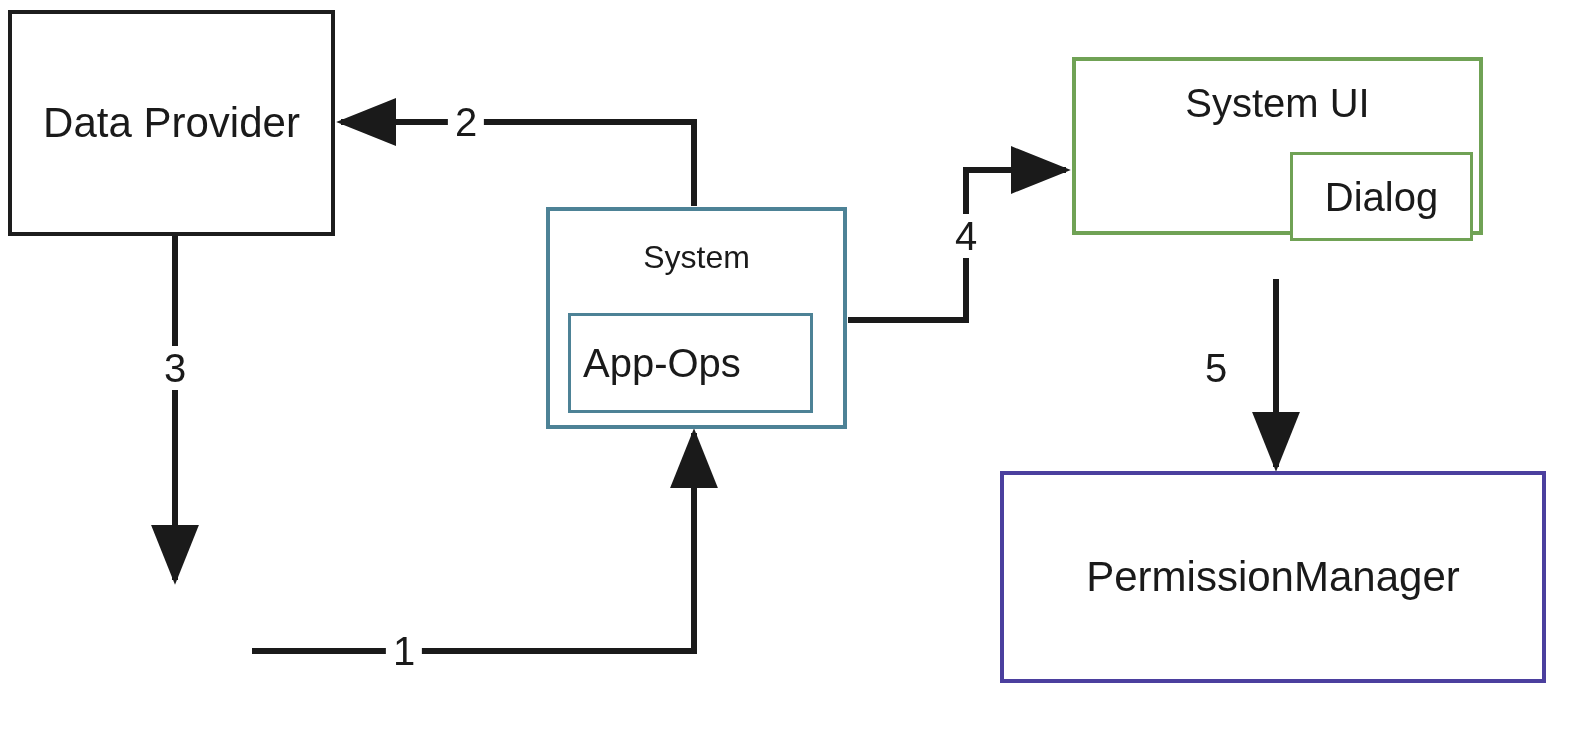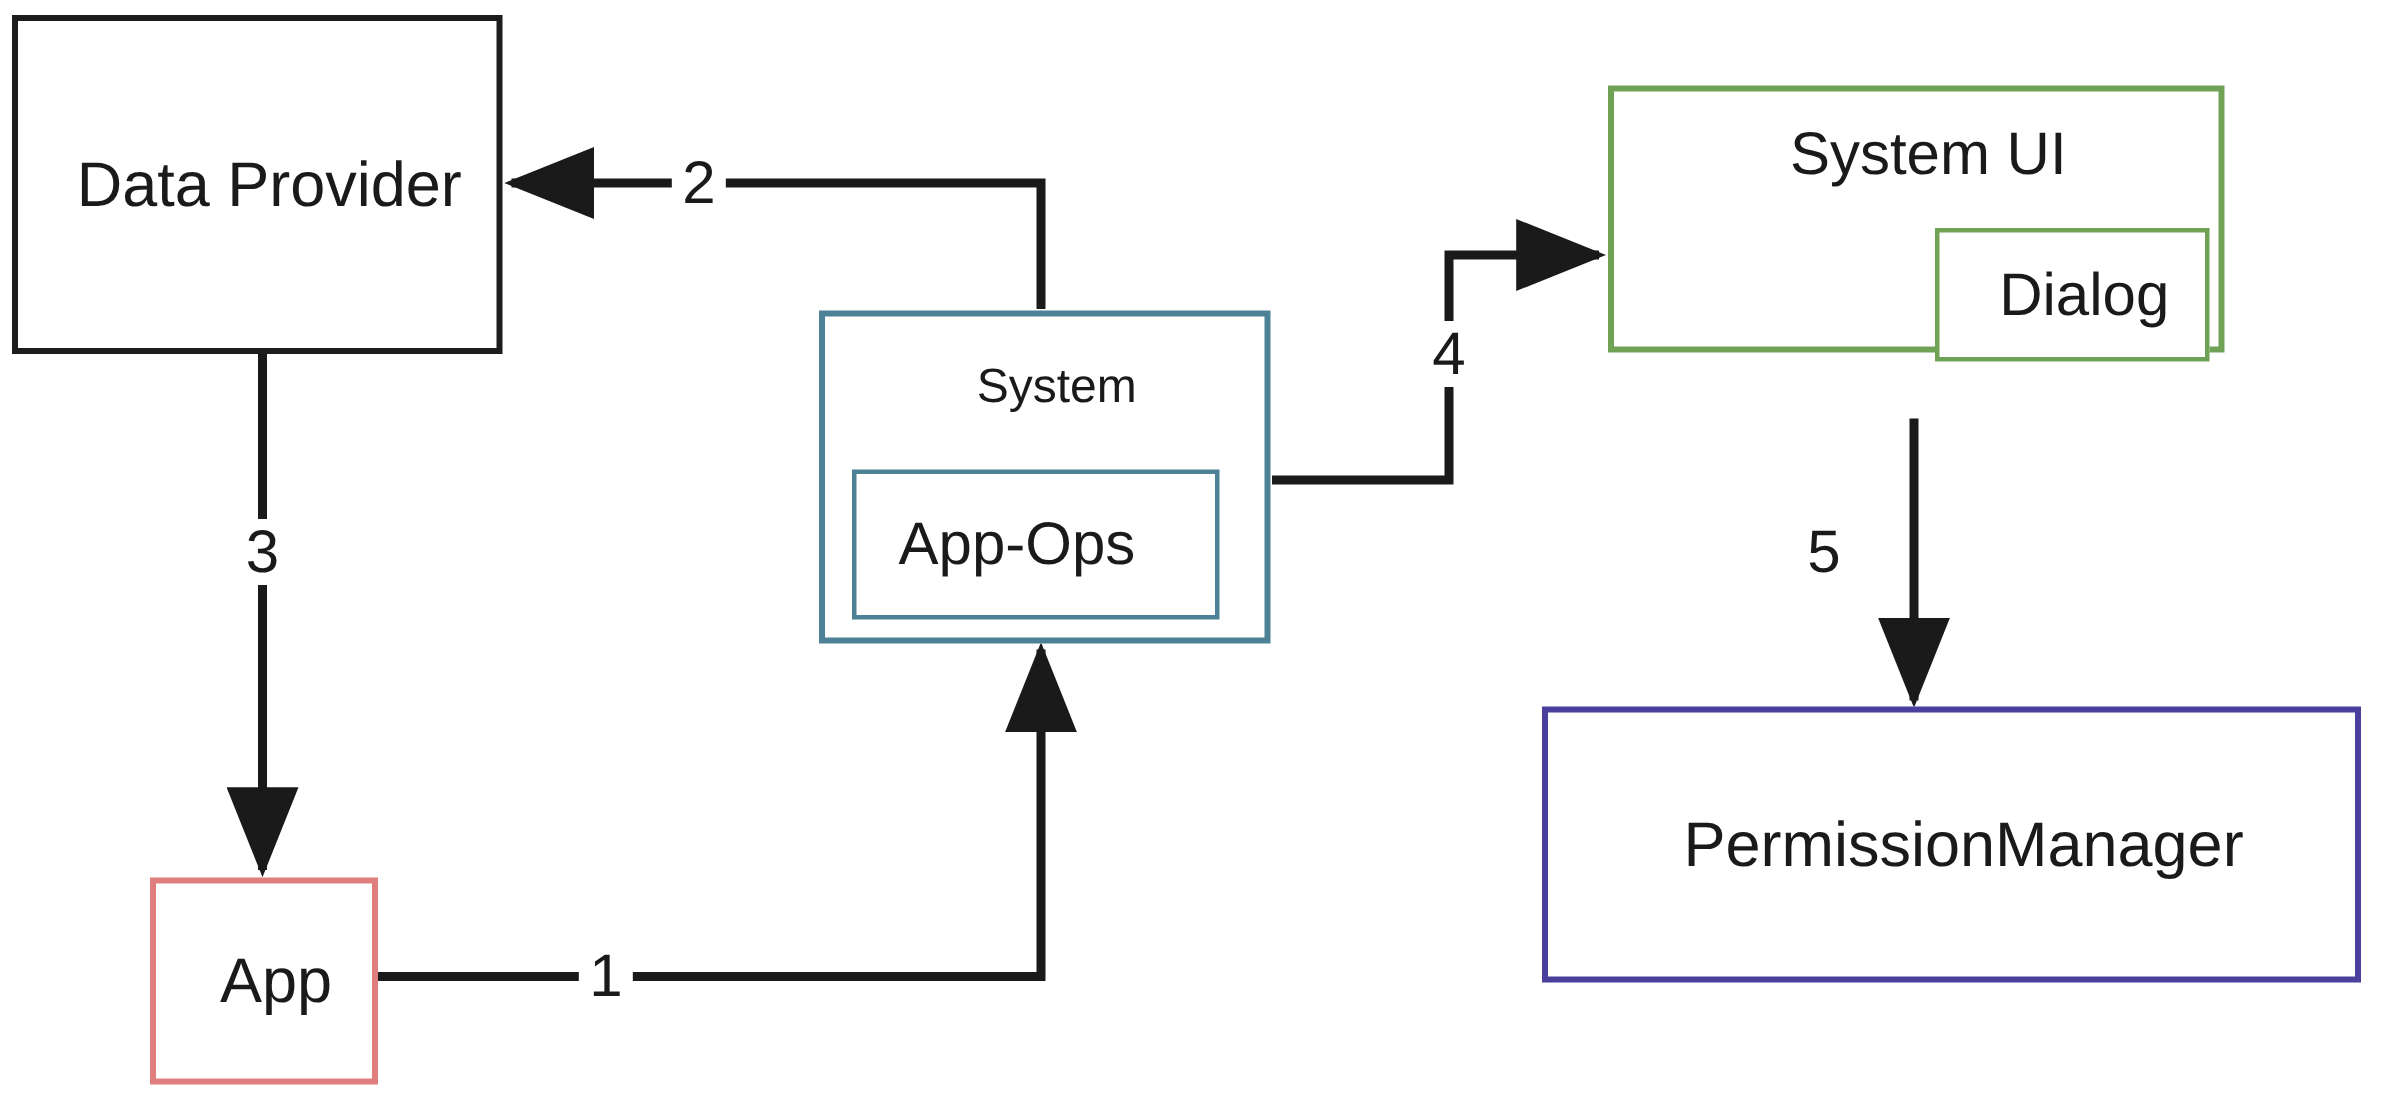--- a/index.html
+++ b/index.html
@@ -26,21 +26,20 @@
     height: 740px;
     pointer-events: none;
   }
   .node {
     position: absolute;
     box-sizing: border-box;
     background: #ffffff;
     display: flex;
     justify-content: center;
     color: #1a1a1a;
-    padding-left: 16px;
   }
   .node .label {
     font-family: "Liberation Sans", sans-serif;
     white-space: nowrap;
     line-height: 1;
   }
   
   #node-data-provider {
     left: 8px; top: 10px; width: 327px; height: 226px;
     border: 4px solid #1d1d1d;
@@ -85,24 +84,23 @@
   }
   
   #node-dialog {
     left: 1290px; top: 152px; width: 183px; height: 89px;
     border: 3px solid #70a255;
     align-items: center;
   }
   #node-dialog .label { font-size: 40px; }
   
   #node-permission-manager {
-    left: 1000px; top: 471px; width: 546px; height: 184px;
+    left: 1000px; top: 471px; width: 546px; height: 212px;
     border: 4px solid #4b3f9e;
     align-items: center;
-    margin-left: 28px;
   }
   #node-permission-manager .label { font-size: 42px; }
   
   .edge-label {
     position: absolute;
     font-family: "Liberation Sans", sans-serif;
     font-size: 40px;
     color: #1a1a1a;
     background: #ffffff;
     line-height: 1;
@@ -131,23 +129,20 @@
 
     <path d="M 848,320 L 966,320 L 966,170 L 1066,170" fill="none" stroke="#1a1a1a" stroke-width="6" stroke-linecap="butt" stroke-linejoin="miter" marker-end="url(#arrowhead)"></path>
 
     <path d="M 1276,279 L 1276,467" fill="none" stroke="#1a1a1a" stroke-width="6" stroke-linecap="butt" stroke-linejoin="miter" marker-end="url(#arrowhead)"></path>
   </svg>
 
   <div class="node" id="node-data-provider">
     <span class="label">Data Provider</span>
   </div>
 
-  <div class="node" id="node-app">
-    <span class="label">App</span>
-  </div>
 
   <div class="node" id="node-system">
     <span class="label">System</span>
   </div>
 
   <div class="node" id="node-app-ops">
     <span class="label">App-Ops</span>
   </div>
 
   <div class="node" id="node-system-ui">

